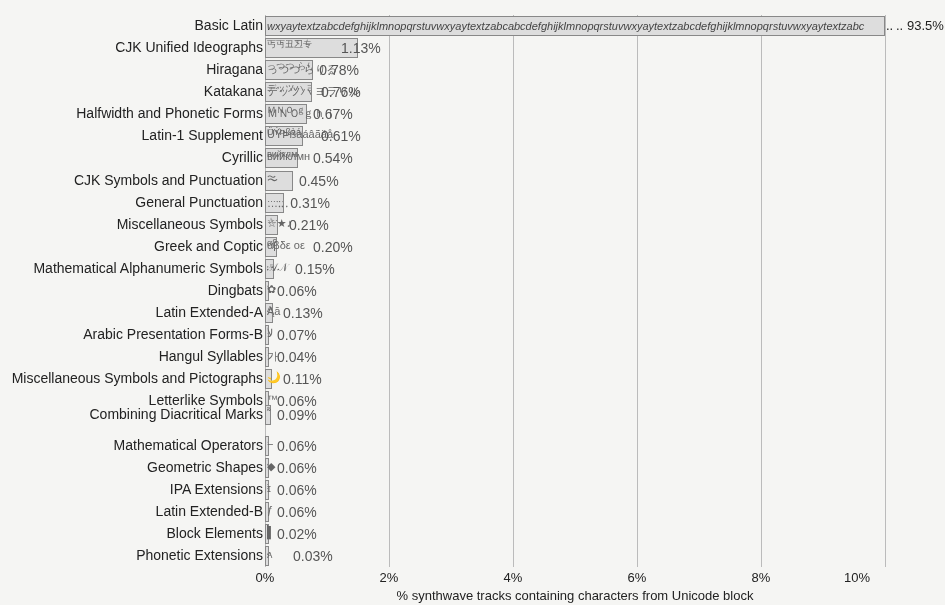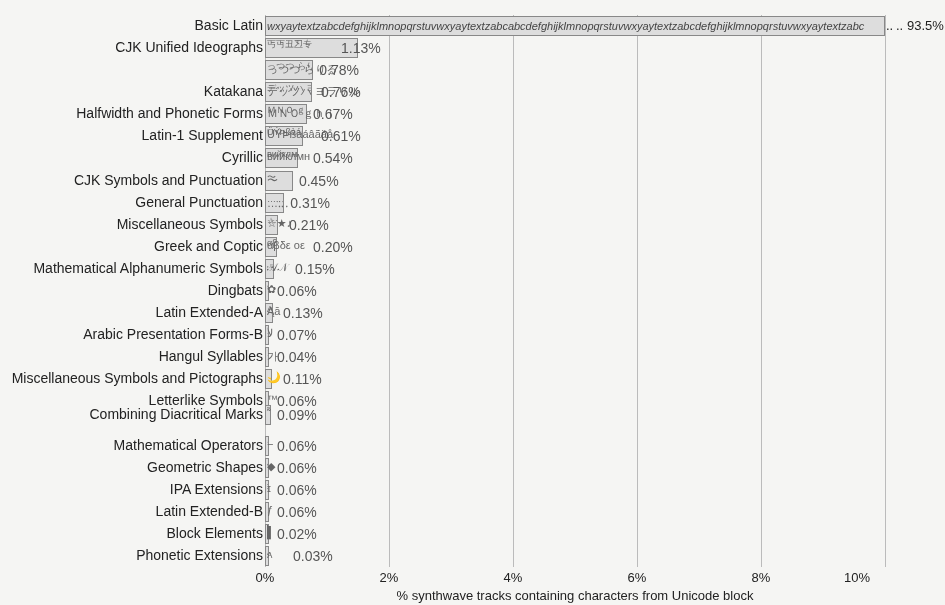--- a/index.html
+++ b/index.html
@@ -32,20 +32,21 @@
         <div class="cat-label">Basic Latin</div>
         <div class="bar" style="width: 620px; font-size: 11px; line-height: 18px; color: rgb(68, 68, 68); font-style: italic;">wxyaytextzabcdefghijklmnopqrstuvwxyaytextzabcabcdefghijklmnopqrstuvwxyaytextzabcdefghijklmnopqrstuvwxyaytextzabc</div>
         <div class="value-label" style="left: 907px; color: rgb(34, 34, 34); font-size: 13px;">93.5%</div>
       </div>
       <div class="row" style="top: 37.08px; height: 22.08px;">
         <div class="cat-label">CJK Unified Ideographs</div>
         <div class="bar" style="width: 93px;">丐丏丑丒专</div>
         <div class="value-label" style="left: 341.06px;">1.13%</div>
       </div>
       <div class="row" style="top: 59.16px; height: 22.08px;">
+        <div class="cat-label">Hiragana</div>
         <div class="bar" style="width: 48.36px;">っつつ  らりる</div>
         <div class="bar-sample">っつつ  らりる</div>
         <div class="value-label" style="left: 319.36px;">0.78%</div>
       </div>
       <div class="row" style="top: 81.24px; height: 22.08px;">
         <div class="cat-label">Katakana</div>
         <div class="bar" style="width: 47.12px;">デッツハ  ヨラリル</div>
         <div class="bar-sample">デッツハ  ヨラリル</div>
         <div class="value-label" style="left: 321px;">0.76%</div>
       </div>

